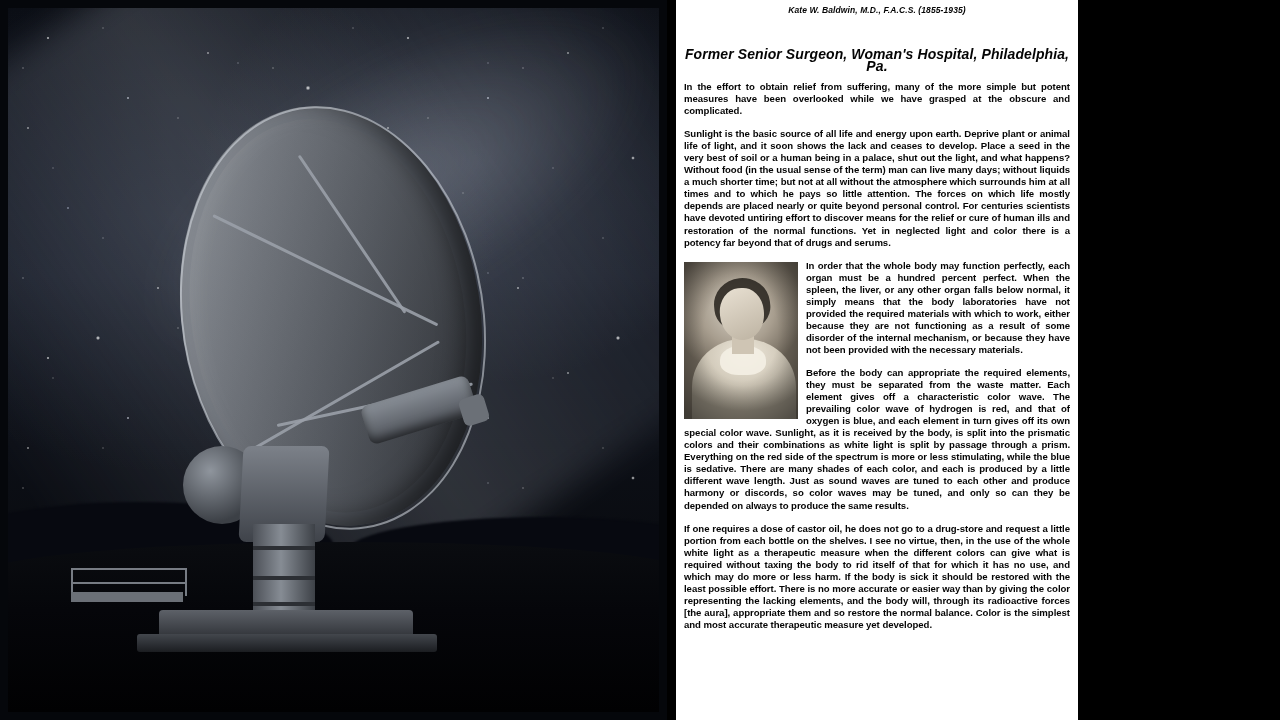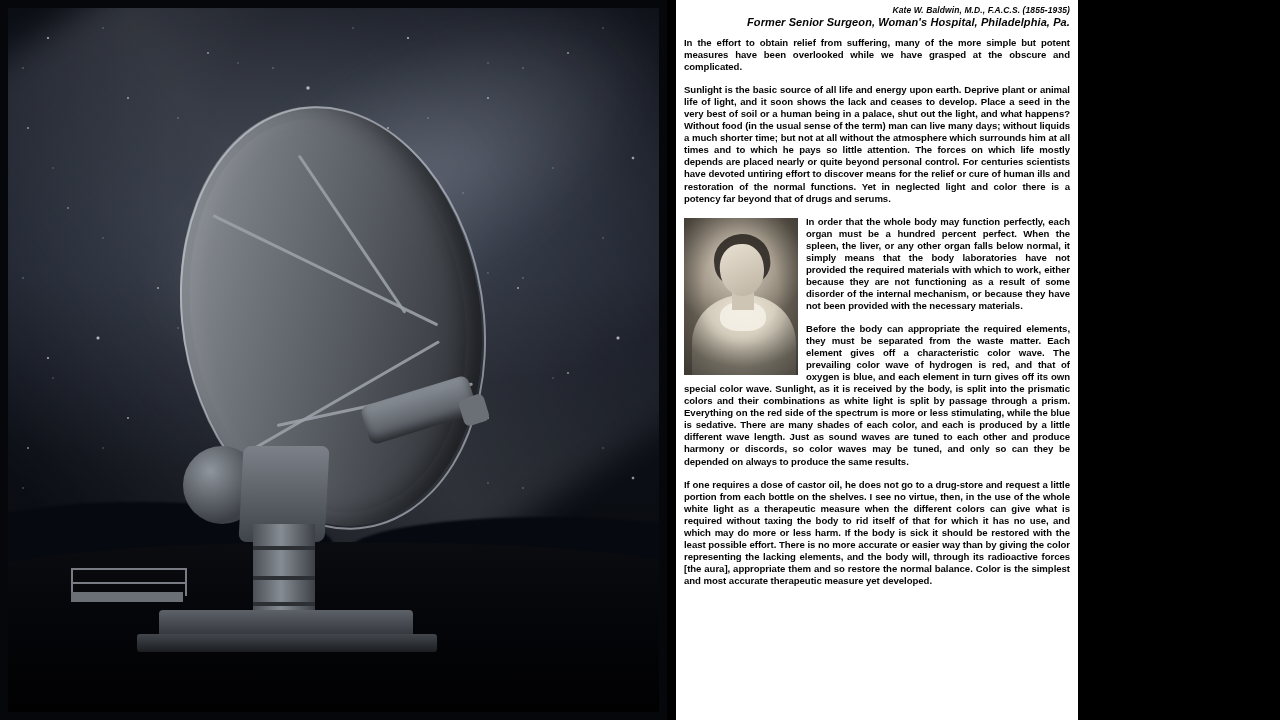--- a/index.html
+++ b/index.html
@@ -293,29 +293,29 @@
     top: 0;
     width: 402px;
     height: 720px;
     background: #ffffff;
     color: #050505;
     overflow: hidden;
     padding: 0 8px;
     box-sizing: border-box;
   }
   .byline {
-    text-align: right;
+    text-align: center;
     font-weight: bold;
     font-style: italic;
     font-size: 8.5px;
     line-height: 12px;
     padding-top: 4px;
     letter-spacing: 0.1px;
   }
-  .byline .line2 { font-size: 11px; }
+  .byline .line2 { font-size: 14px; margin-top: 32px; }
 
   .body-text {
     font-size: 9.6px;
     line-height: 12.05px;
     text-align: justify;
     font-weight: bold;
     letter-spacing: -0.05px;
     margin-top: 9px;
   }
   .body-text p { margin: 0 0 11px 0; }

